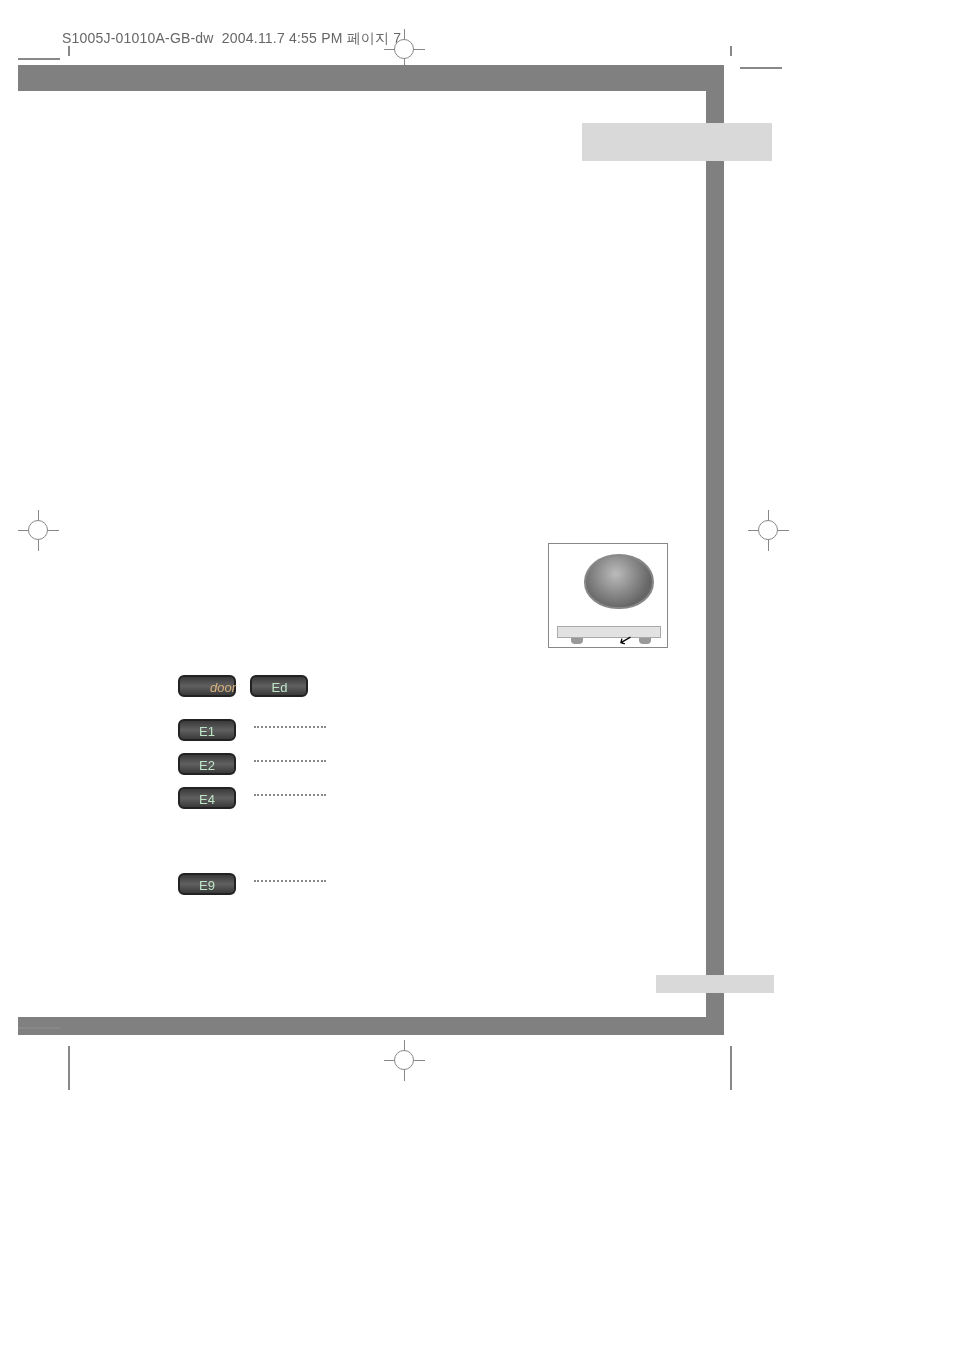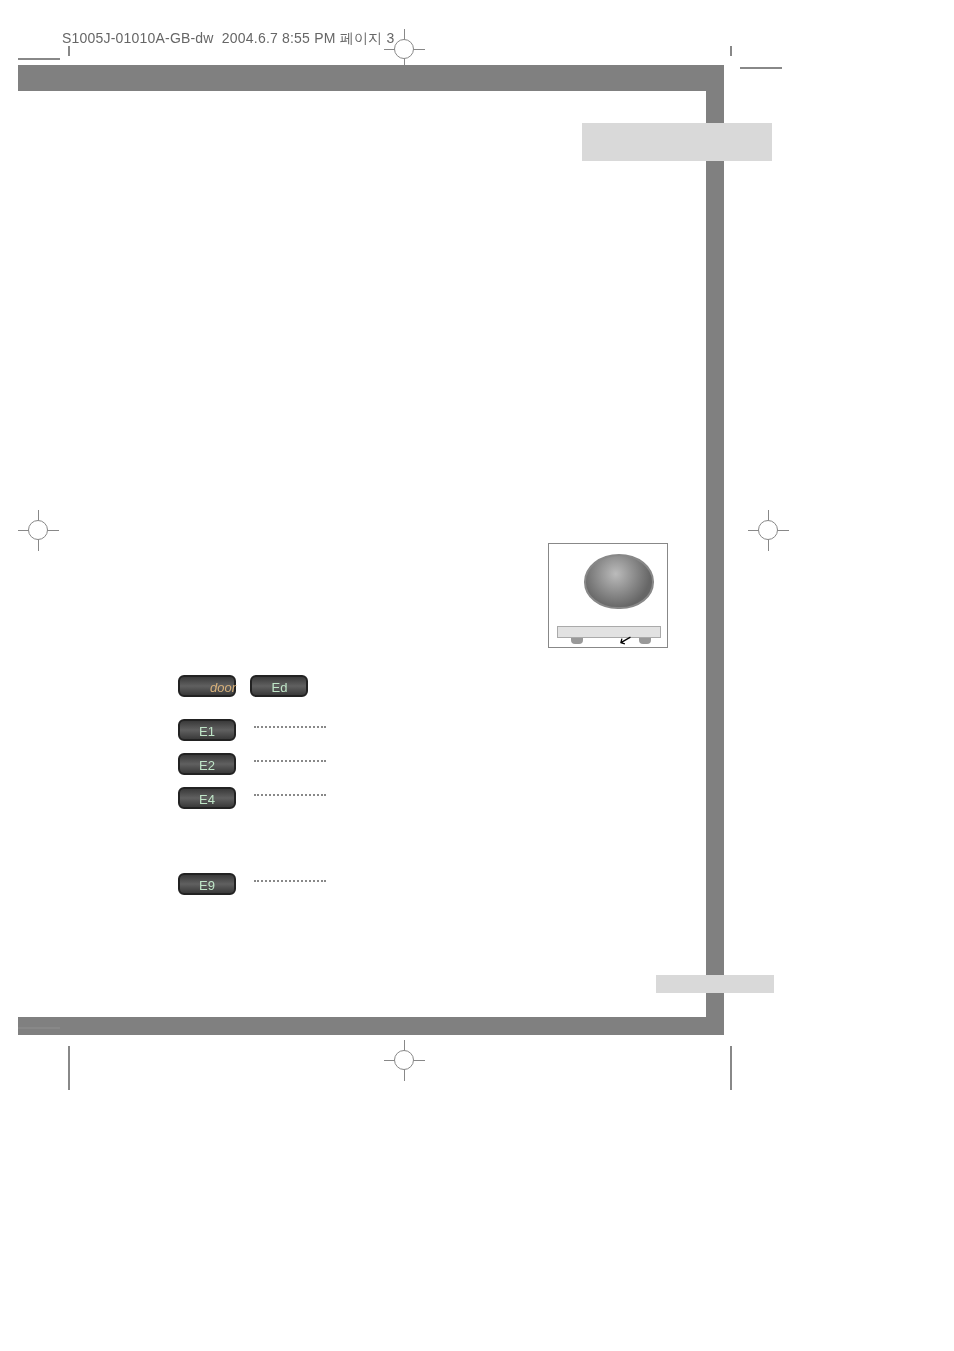--- a/index.html
+++ b/index.html
@@ -80,21 +80,21 @@
     position: relative;
     top: 8px;
   }
   .dots-only-row .dots { margin-left: 76px; }
 </style>
 </head>
 <body>
 <div class="page">
 
   <div class="header-line">
-    <span>S1005J-01010A-GB-dw</span>&nbsp;&nbsp;<span>2004.6.7 8:55 PM</span>&nbsp;<span>페이지 3</span>
+    <span>S1005J-01010A-GB-dw</span>&nbsp;&nbsp;<span>2004.11.7 4:55 PM</span>&nbsp;<span>페이지 7</span>
   </div>
 
   <div class="reg-top">
     <div class="vline"></div>
       <div class="hline"></div>
       <div class="circ"></div>
   </div>
 
   <div class="corner-tl-h"></div>
   <div class="corner-tl-v"></div>

